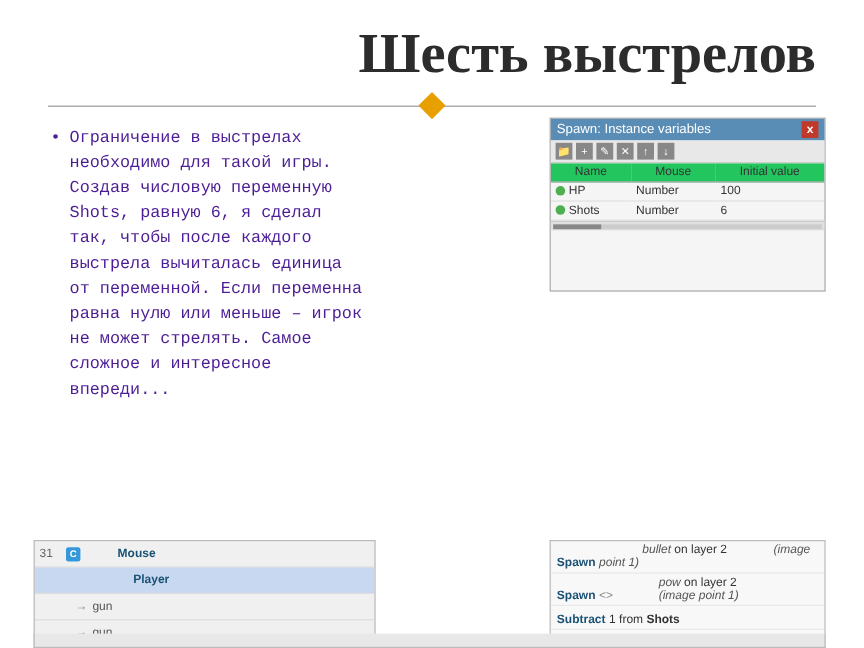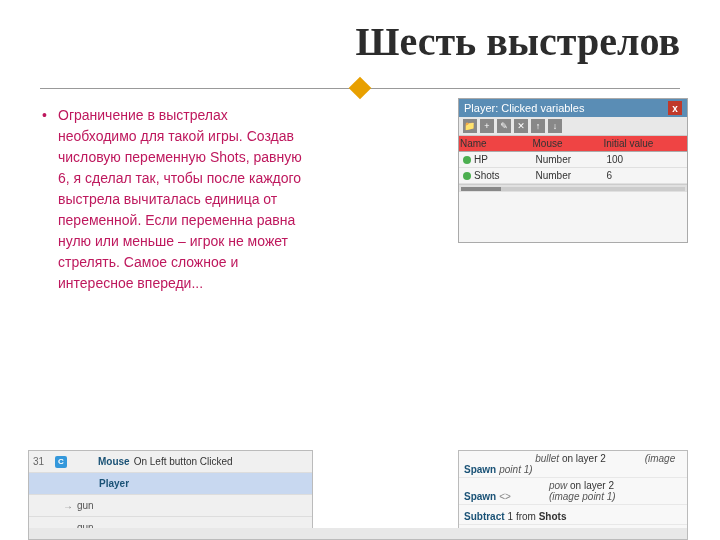--- a/index.html
+++ b/index.html
@@ -15,21 +15,21 @@
 
     
     .title-area {
       position: absolute;
       top: 18px;
       right: 40px;
       text-align: right;
     }
 
     .page-title {
-      font-size: 40px;
+      font-size: 47px;
       font-weight: bold;
       color: #2c2c2c;
       font-family: 'Times New Roman', Times, serif;
     }
 
     
     .divider {
       position: absolute;
       top: 88px;
       left: 40px;
@@ -54,22 +54,22 @@
     .main-content {
       position: absolute;
       top: 105px;
       left: 40px;
       width: 270px;
     }
 
     .bullet-text {
       font-size: 14px;
       line-height: 1.5;
-      color: #be185d;
-      font-family: Liberation Sans, sans-serif;
+      color: #4c1d95;
+      font-family: Liberation Mono, monospace;
       padding-left: 18px;
       position: relative;
     }
 
     .bullet-text::before {
       content: '•';
       position: absolute;
       left: 2px;
       top: 0;
       font-size: 14px;
@@ -134,23 +134,23 @@
       cursor: pointer;
     }
 
     .instance-table {
       width: 100%;
       border-collapse: collapse;
       font-size: 10px;
     }
 
     .instance-table th {
-      background: #ef4444;
+      background: #22c55e;
       border-bottom: 1px solid #aaa;
-      padding: 2px 1px;
+      padding: 2px 20px;
       text-align: left;
       font-weight: normal;
       color: #333;
     }
 
     .instance-table td {
       padding: 2px 4px;
       border-bottom: 1px solid #e0e0e0;
       color: #333;
     }
@@ -341,21 +341,21 @@
 
 <div class="divider"></div>
 <div class="divider-diamond"></div>
 
 <div class="main-content">
   <div class="bullet-text">Ограничение в выстрелах необходимо для такой игры. Создав числовую переменную Shots, равную 6, я сделал так, чтобы после каждого выстрела вычиталась единица от переменной. Если переменна равна нулю или меньше – игрок не может стрелять. Самое сложное и интересное впереди...</div>
 </div>
 
 <div class="instance-panel">
   <div class="instance-panel-titlebar">
-    <span>Player: Clicked variables</span>
+    <span>Spawn: Instance variables</span>
     <button class="instance-panel-close">x</button>
   </div>
   <div class="instance-panel-toolbar">
     <span class="toolbar-icon">📁</span>
     <span class="toolbar-icon">+</span>
     <span class="toolbar-icon">✎</span>
     <span class="toolbar-icon">✕</span>
     <span class="toolbar-icon">↑</span>
     <span class="toolbar-icon">↓</span>
   </div>
@@ -390,27 +390,26 @@
 </div>
 
 <div class="event-area">
 
   <div class="event-panel-left">
 
     <div class="event-row">
       <span class="event-row-number">31</span>
       <span class="c-icon">C</span>
       <span class="event-object-label">Mouse</span>
-      <span class="event-condition">On Left button Clicked</span>
     </div>
 
     <div class="event-row event-highlighted">
       <span class="event-row-number"></span>
       <span style="width:12px;display:inline-block;flex-shrink:0;"></span>
-      <span class="event-object-label" style="margin-left:4px;">Player</span>
+      <span class="event-object-label" style="margin-left:16px;">Player</span>
     </div>
 
     <div class="event-row" style="padding-left: 30px;">
       <span class="arrow-icon">→</span>
       <span class="event-target">gun</span>
     </div>
     <div class="event-row" style="padding-left: 30px;">
       <span class="arrow-icon">→</span>
       <span class="event-target">gun</span>
     </div>

